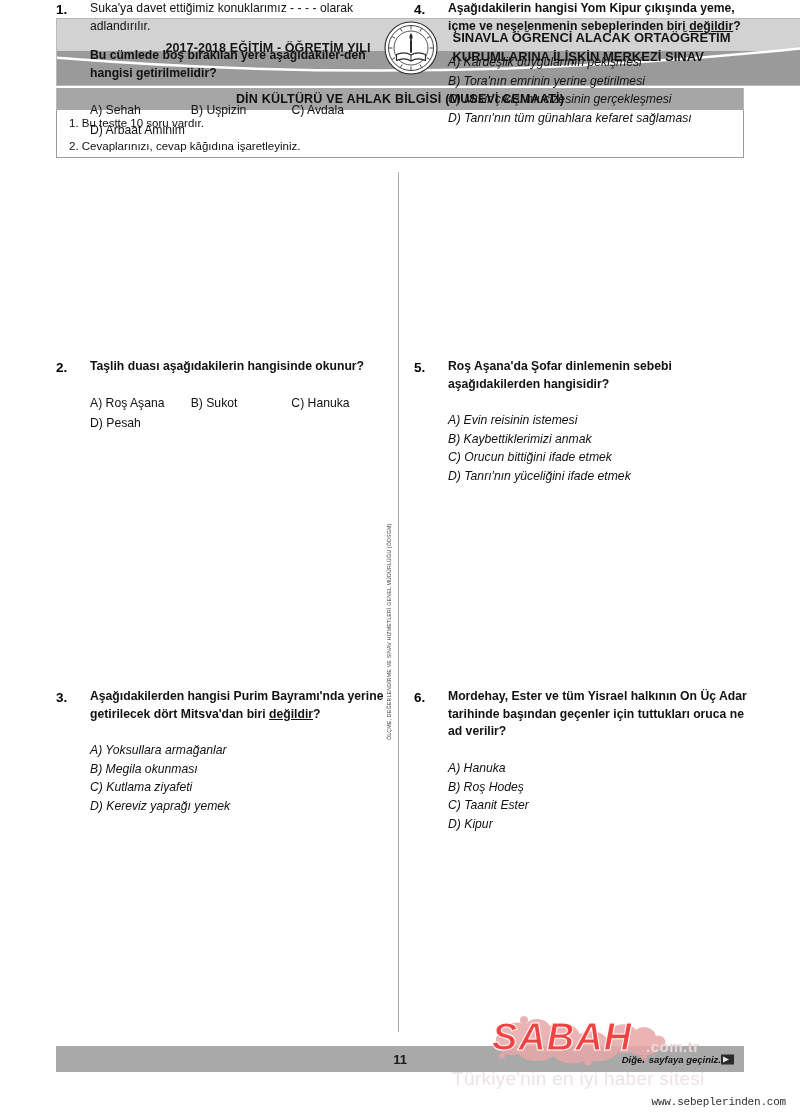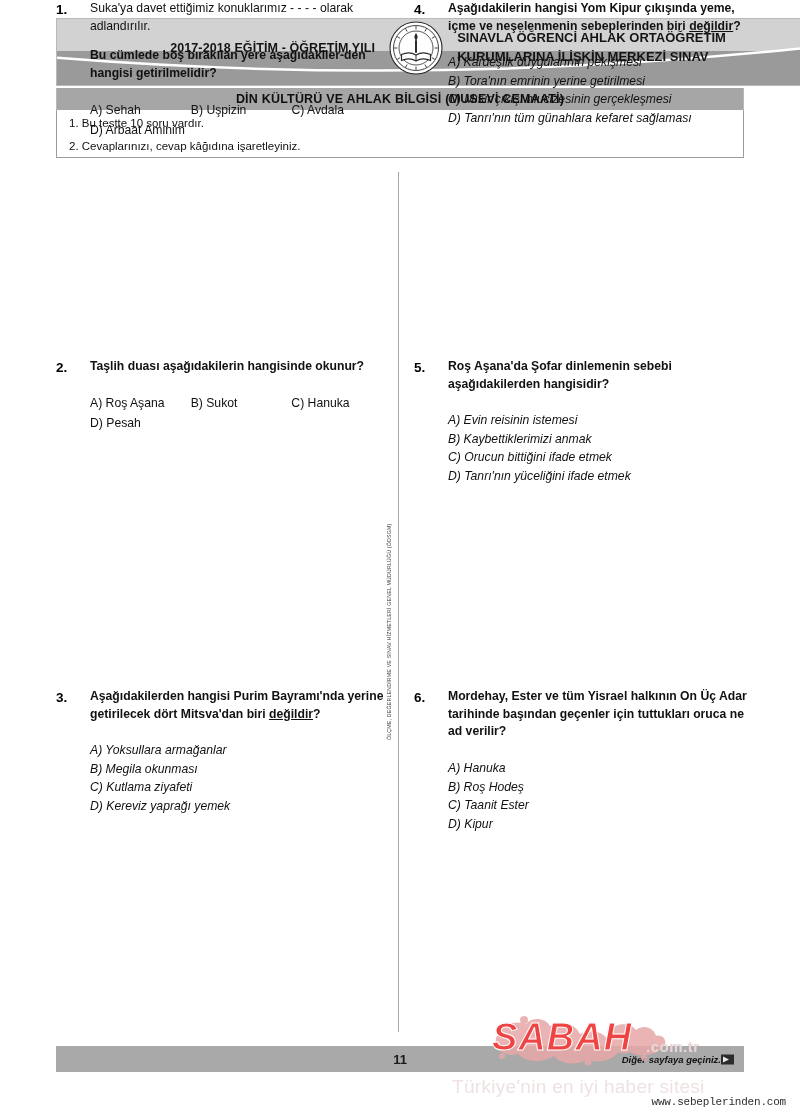--- a/index.html
+++ b/index.html
@@ -191,21 +191,20 @@
     color: #e9d7d7; letter-spacing: .5px;
     z-index: 5; pointer-events: none;
   }
   .wm-slogan {
     position: absolute;
     left: 452px; top: 1068px;
     font-size: 19px;
     color: #efe2e2; letter-spacing: .3px;
     z-index: 3; pointer-events: none;
     white-space: nowrap;
-    margin-top: 8px;
   }
   .wm-url {
     position: absolute;
     right: 14px; bottom: 12px;
     font-family: "Liberation Mono", monospace;
     font-size: 11px; color: #2e2e2e;
     letter-spacing: -.2px;
     z-index: 6;
   }
 </style>
@@ -250,21 +249,21 @@
 
           <rect x="26" y="19.2" width="2" height="12.5" fill="#2a2a2a"></rect>
 
           <path d="M12.5 33.5 C17.5 31.2 23 31.6 27 34 C31 31.6 36.5 31.2 41.5 33.5
                    L41.5 39.5 C36.5 37.2 31 37.6 27 40 C23 37.6 17.5 37.2 12.5 39.5 Z" fill="#ffffff" stroke="#2a2a2a" stroke-width="1.2" stroke-linejoin="round"></path>
           <line x1="27" y1="34" x2="27" y2="40" stroke="#2a2a2a" stroke-width="1"></line>
         </svg>
       </div>
 
       <div class="hdr-title">
-        <div>SINAVLA ÖĞRENCİ AHLAK ORTAÖĞRETİM</div>
+        <div>SINAVLA ÖĞRENCİ ALACAK ORTAÖĞRETİM</div>
         <div>KURUMLARINA İLİŞKİN MERKEZİ SINAV</div>
       </div>
     </div>
   </div>
 
   <div class="subject-bar">
     <span>DİN KÜLTÜRÜ VE AHLAK BİLGİSİ (MUSEVİ CEMAATİ)</span>
   </div>
 
   <div class="instructions">

